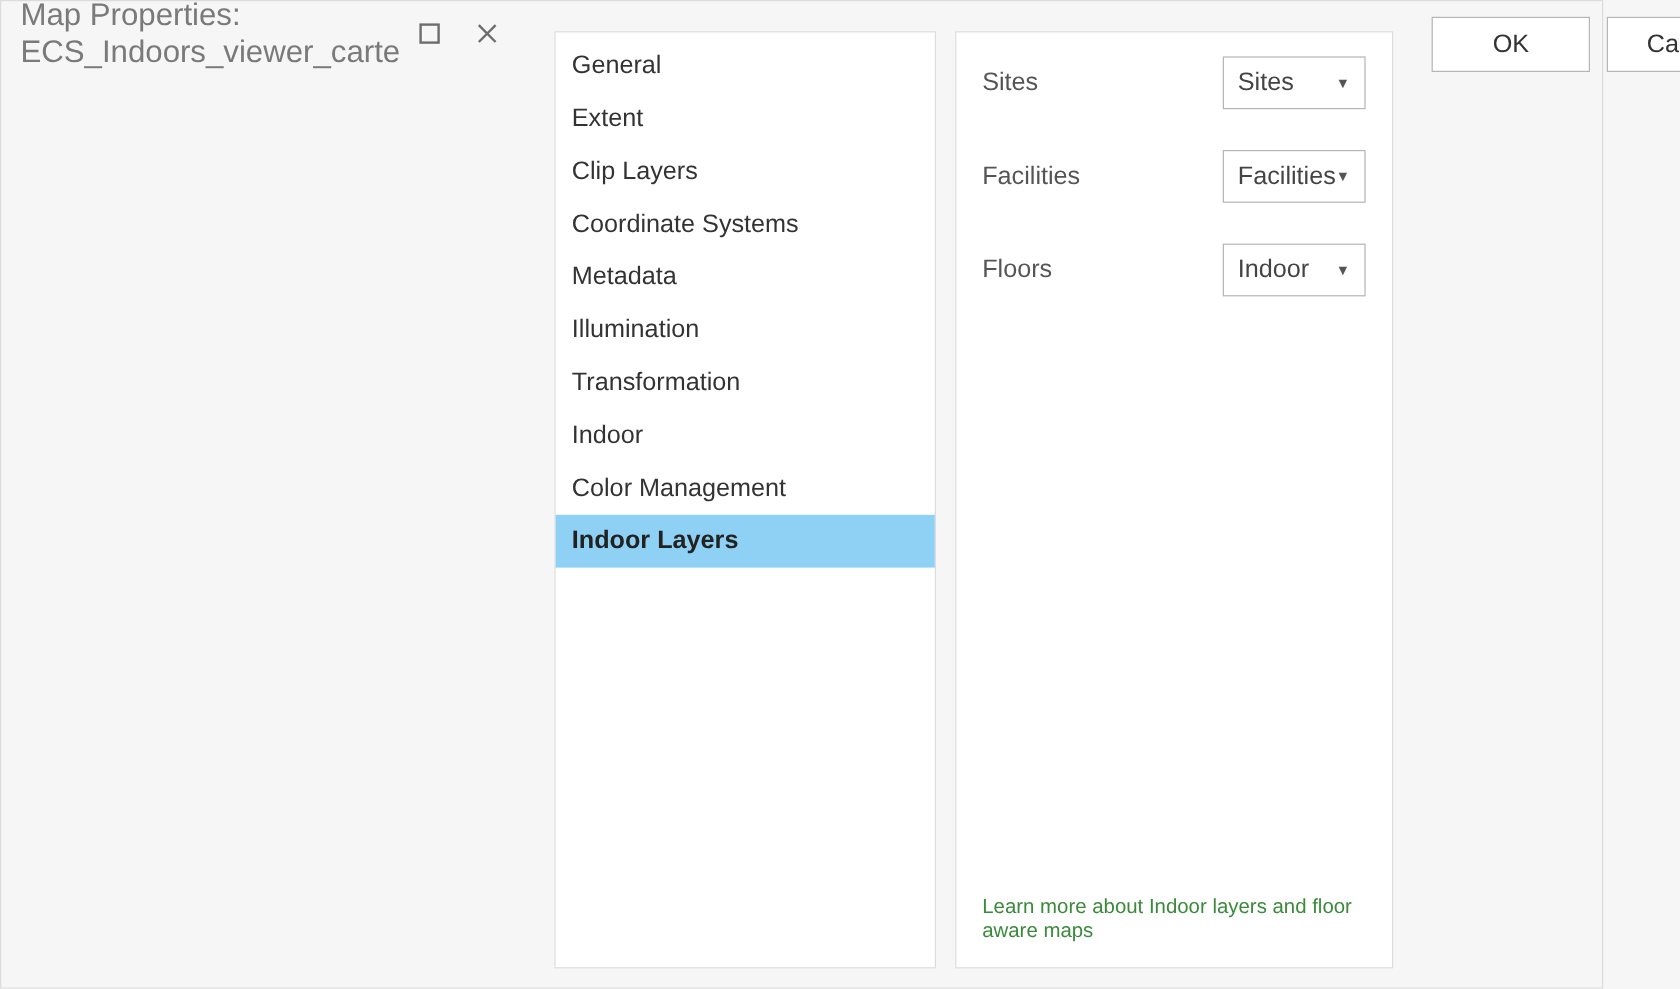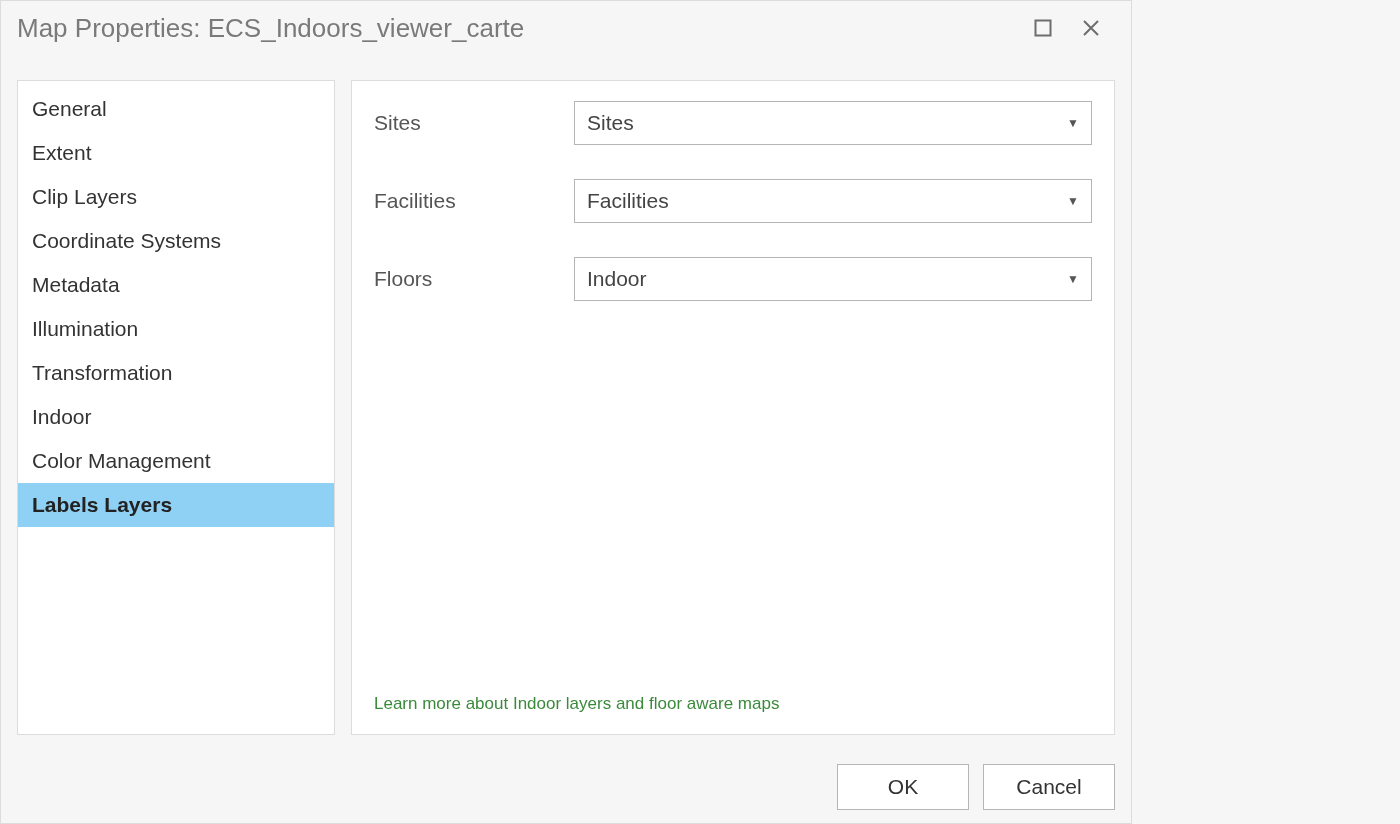--- a/index.html
+++ b/index.html
@@ -5,26 +5,26 @@
     * { box-sizing: border-box; margin: 0; padding: 0; }
     body {
       font-family: "Segoe UI", Arial, sans-serif;
       background: #f6f6f6;
       width: 1400px;
       height: 824px;
       overflow: hidden;
       color: #444;
     }
     .dialog {
-      width: 1132px;
+      width: 1336px;
       height: 824px;
       background: #f6f6f6;
       border: 1px solid #dcdcdc;
       display: flex;
-      flex-direction: column;
+      flex-direction: row;
     }
     .titlebar {
       height: 54px;
       display: flex;
       align-items: center;
       padding: 0 16px;
       color: #7a7a7a;
       font-size: 26px;
       font-weight: 400;
     }
@@ -158,21 +158,21 @@
       <div class="sidebar-item">
           <span class="sidebar-item-label">Transformation</span>
         </div>
       <div class="sidebar-item">
           <span class="sidebar-item-label">Indoor</span>
         </div>
       <div class="sidebar-item">
           <span class="sidebar-item-label">Color Management</span>
         </div>
       <div class="sidebar-item selected">
-          <span class="sidebar-item-label">Labels Layers</span>
+          <span class="sidebar-item-label">Indoor Layers</span>
         </div>
     </div>
 
     <div class="main">
       <div class="form">
 
         <div class="form-label">Sites</div>
         <div class="dropdown">
           <span>Sites</span>
           <span class="caret">▼</span>

